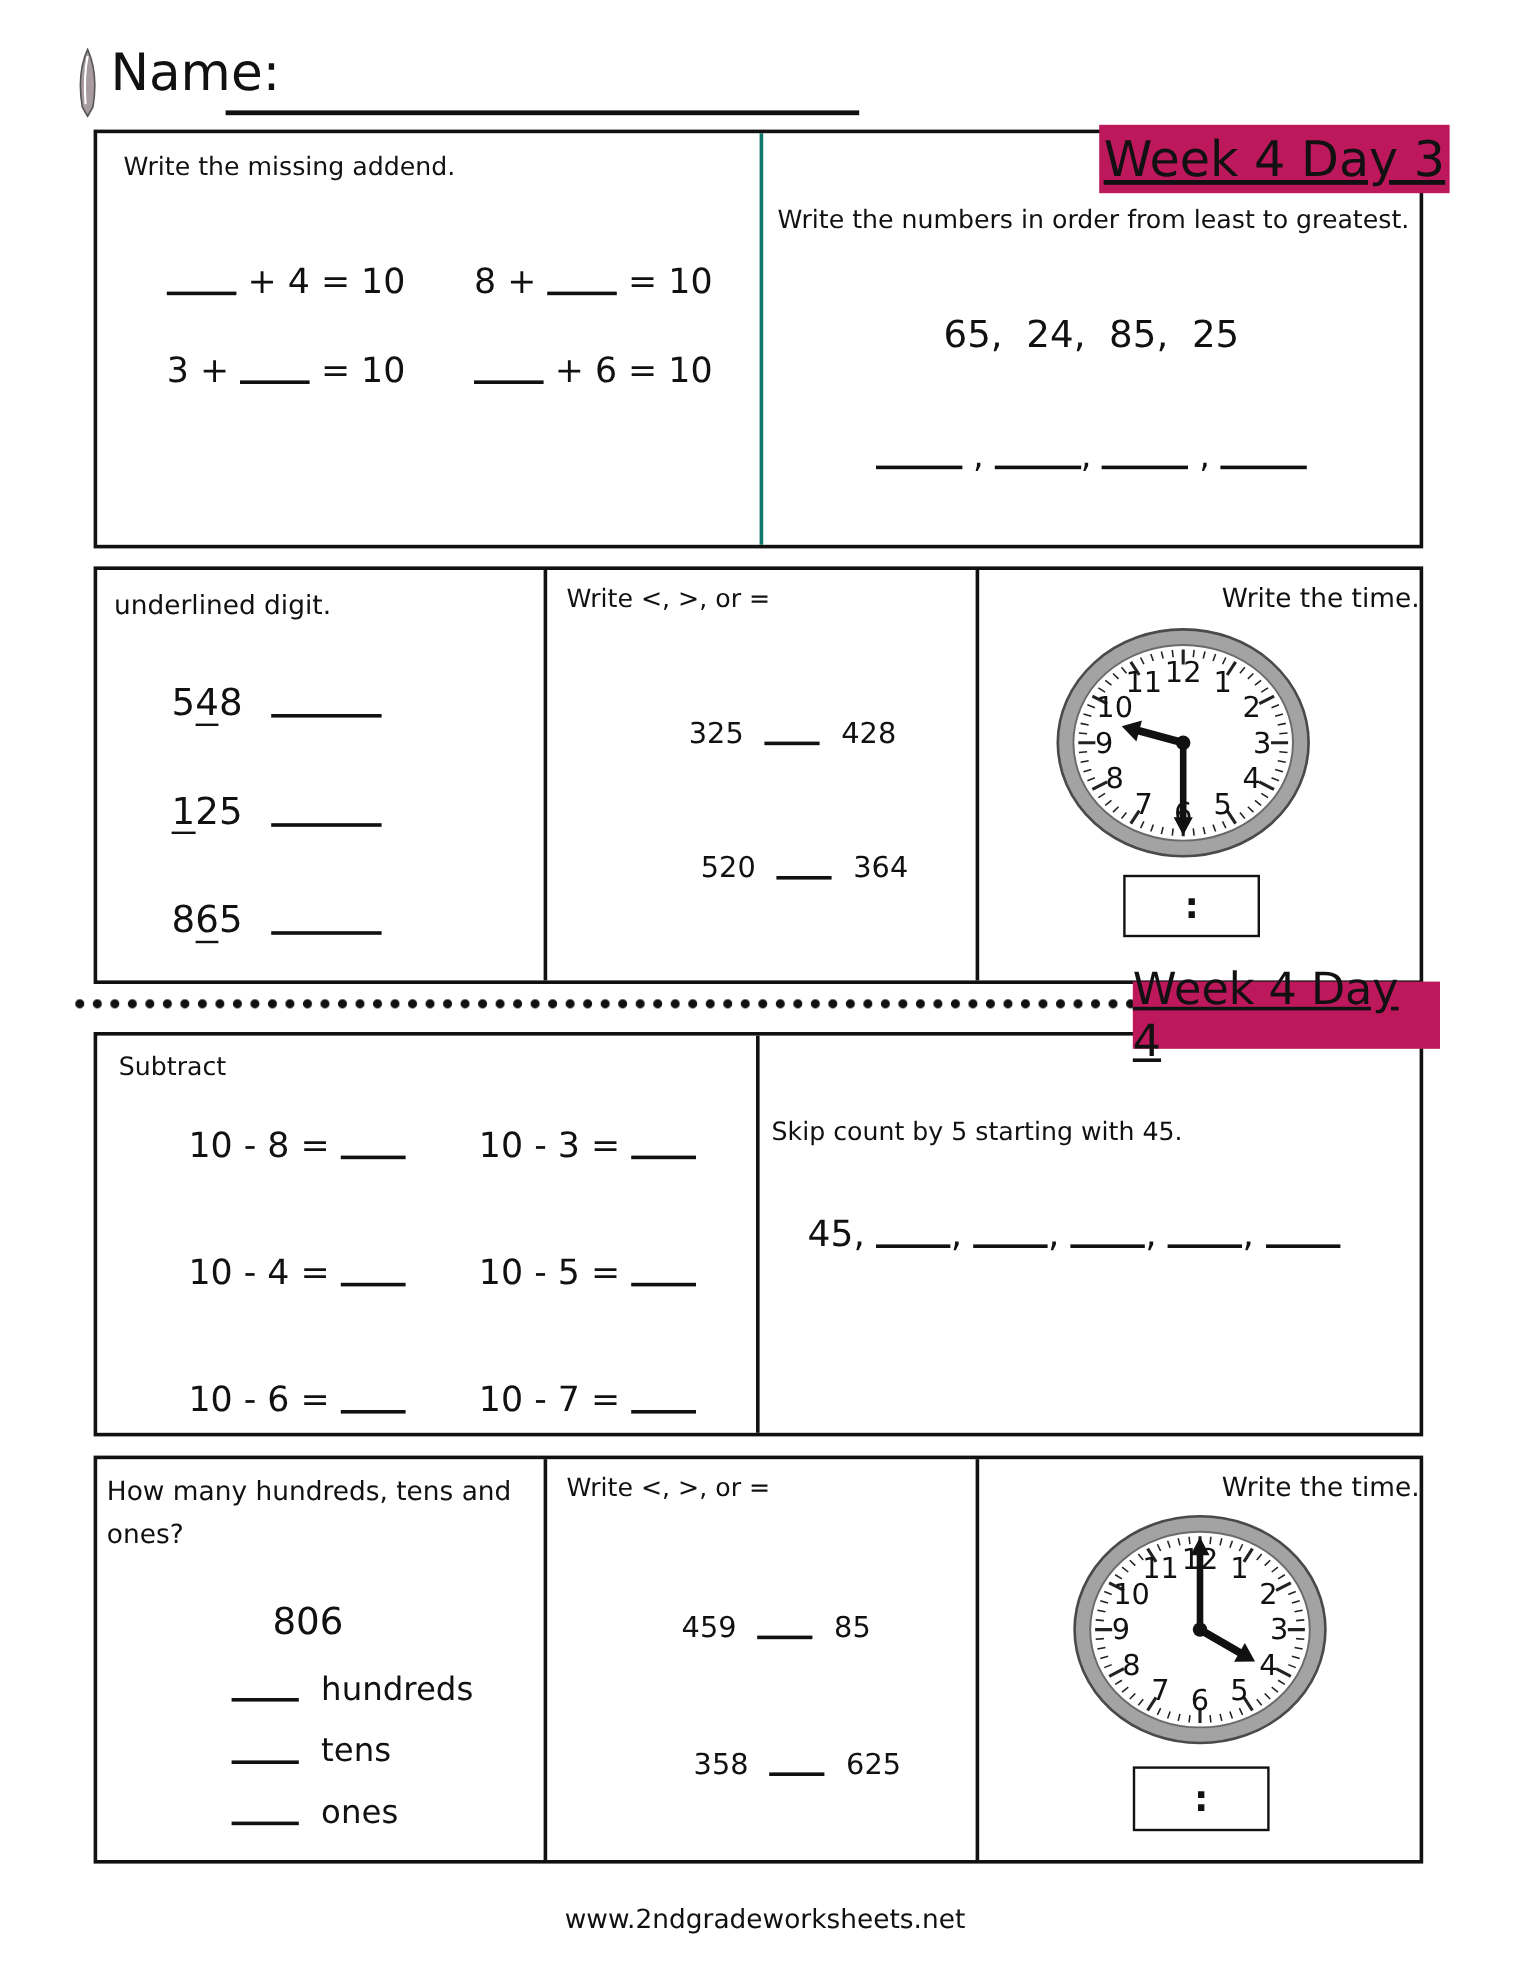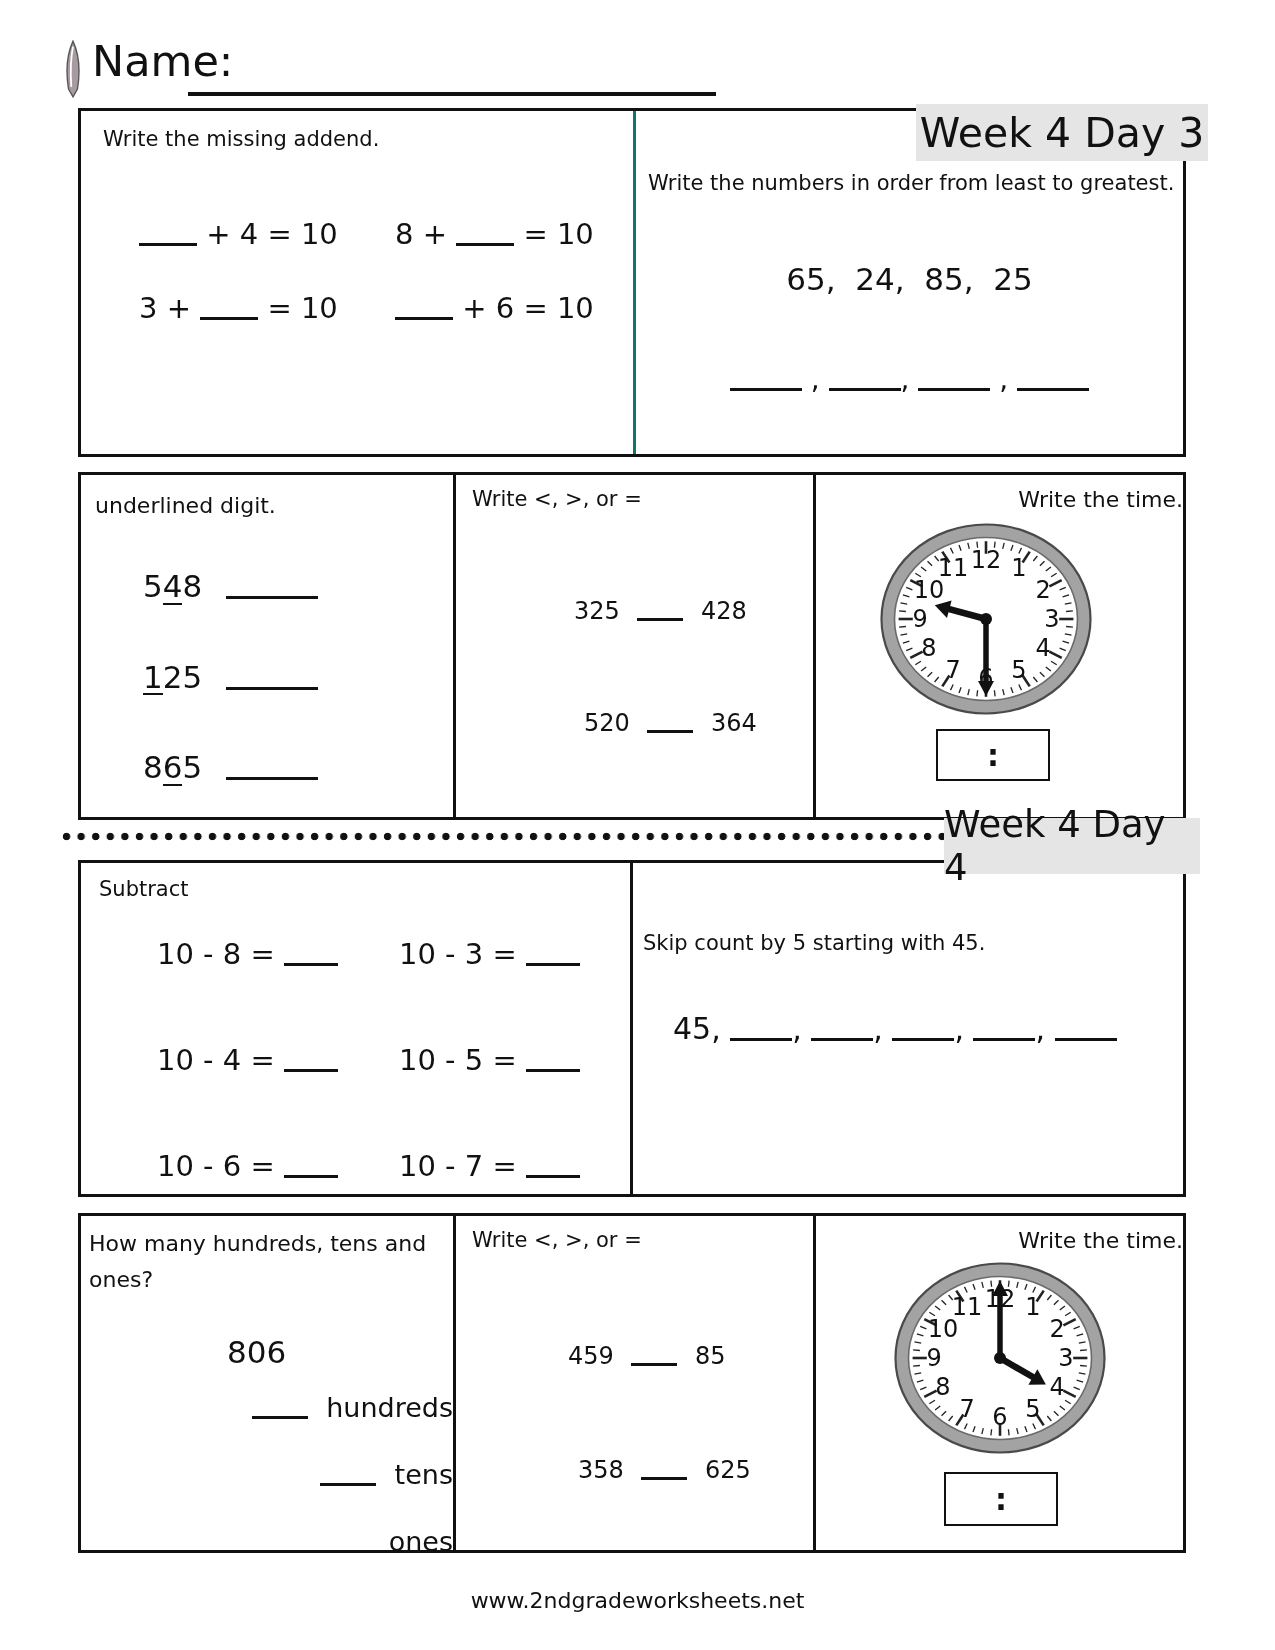--- a/index.html
+++ b/index.html
@@ -22,21 +22,21 @@
 
   .cell { position:relative; }
   .r1-a { width:555px; border-right:3px solid #0f766e; }
   .r1-b { flex:1; }
   .r3-a { width:552px; border-right:3px solid #111; }
   .r3-b { flex:1; }
   .c1 { width:372px; }
   .c2 { width:360px; border-left:3px solid #111; }
   .c3 { flex:1; border-left:3px solid #111; }
 
-  .banner { position:absolute; background:#e5e5e5; display:flex; align-items:center; justify-content:center; z-index:5; }
+  .banner { position:absolute; background:#be185d; display:flex; align-items:center; justify-content:center; z-index:5;text-decoration:underline; }
   #banner1 { left:916px; top:104px; width:292px; height:57px; font-size:41px; }
   #banner2 { left:944px; top:818px; width:256px; height:56px; font-size:37px; }
 
   .prompt { font-size:21px; }
   .p-addend { margin:16px 0 0 22px; }
   .p-order { margin:60px 0 0 12px; }
   .p-udigit { margin:12px 0 0 14px; font-size:22px; line-height:37px; }
   .p-compare { margin:12px 0 0 16px; }
   .p-time { margin:12px 0 0 16px; font-size:22px;text-align:right; }
   .p-subtract { margin:14px 0 0 18px; }
@@ -76,21 +76,21 @@
     background-image:radial-gradient(circle at 4.5px 4.5px, #111 3.4px, transparent 4.1px);
     background-size:14.6px 10px; background-repeat:repeat-x; }
 
   .sub-grid { display:grid; grid-template-columns:242px auto; row-gap:72px; margin:36px 0 15px 76px; font-size:29px; }
   .sub-grid .blank { width:54px; }
 
   .skip-row { margin:56px 0 0 40px; font-size:30px; }
   .skip-row .blank { width:62px; }
 
   .pv-number { margin:36px 0 0 146px; font-size:31px; }
-  .pv-list { display:flex; flex-direction:column; gap:36px; margin:22px 0 0 112px; font-size:27px;align-items:flex-end; }
+  .pv-list { display:flex; flex-direction:column; gap:20px; margin:22px 0 0 112px; font-size:27px; }
   .pv-list .blank { width:56px; margin-right:10px; }
 
   .footer { top:1588px; width:100%; text-align:center; font-size:22px; }
 </style>
 </head>
 <body>
 
 <div class="page">
 
   <div class="abs pen-icon">

